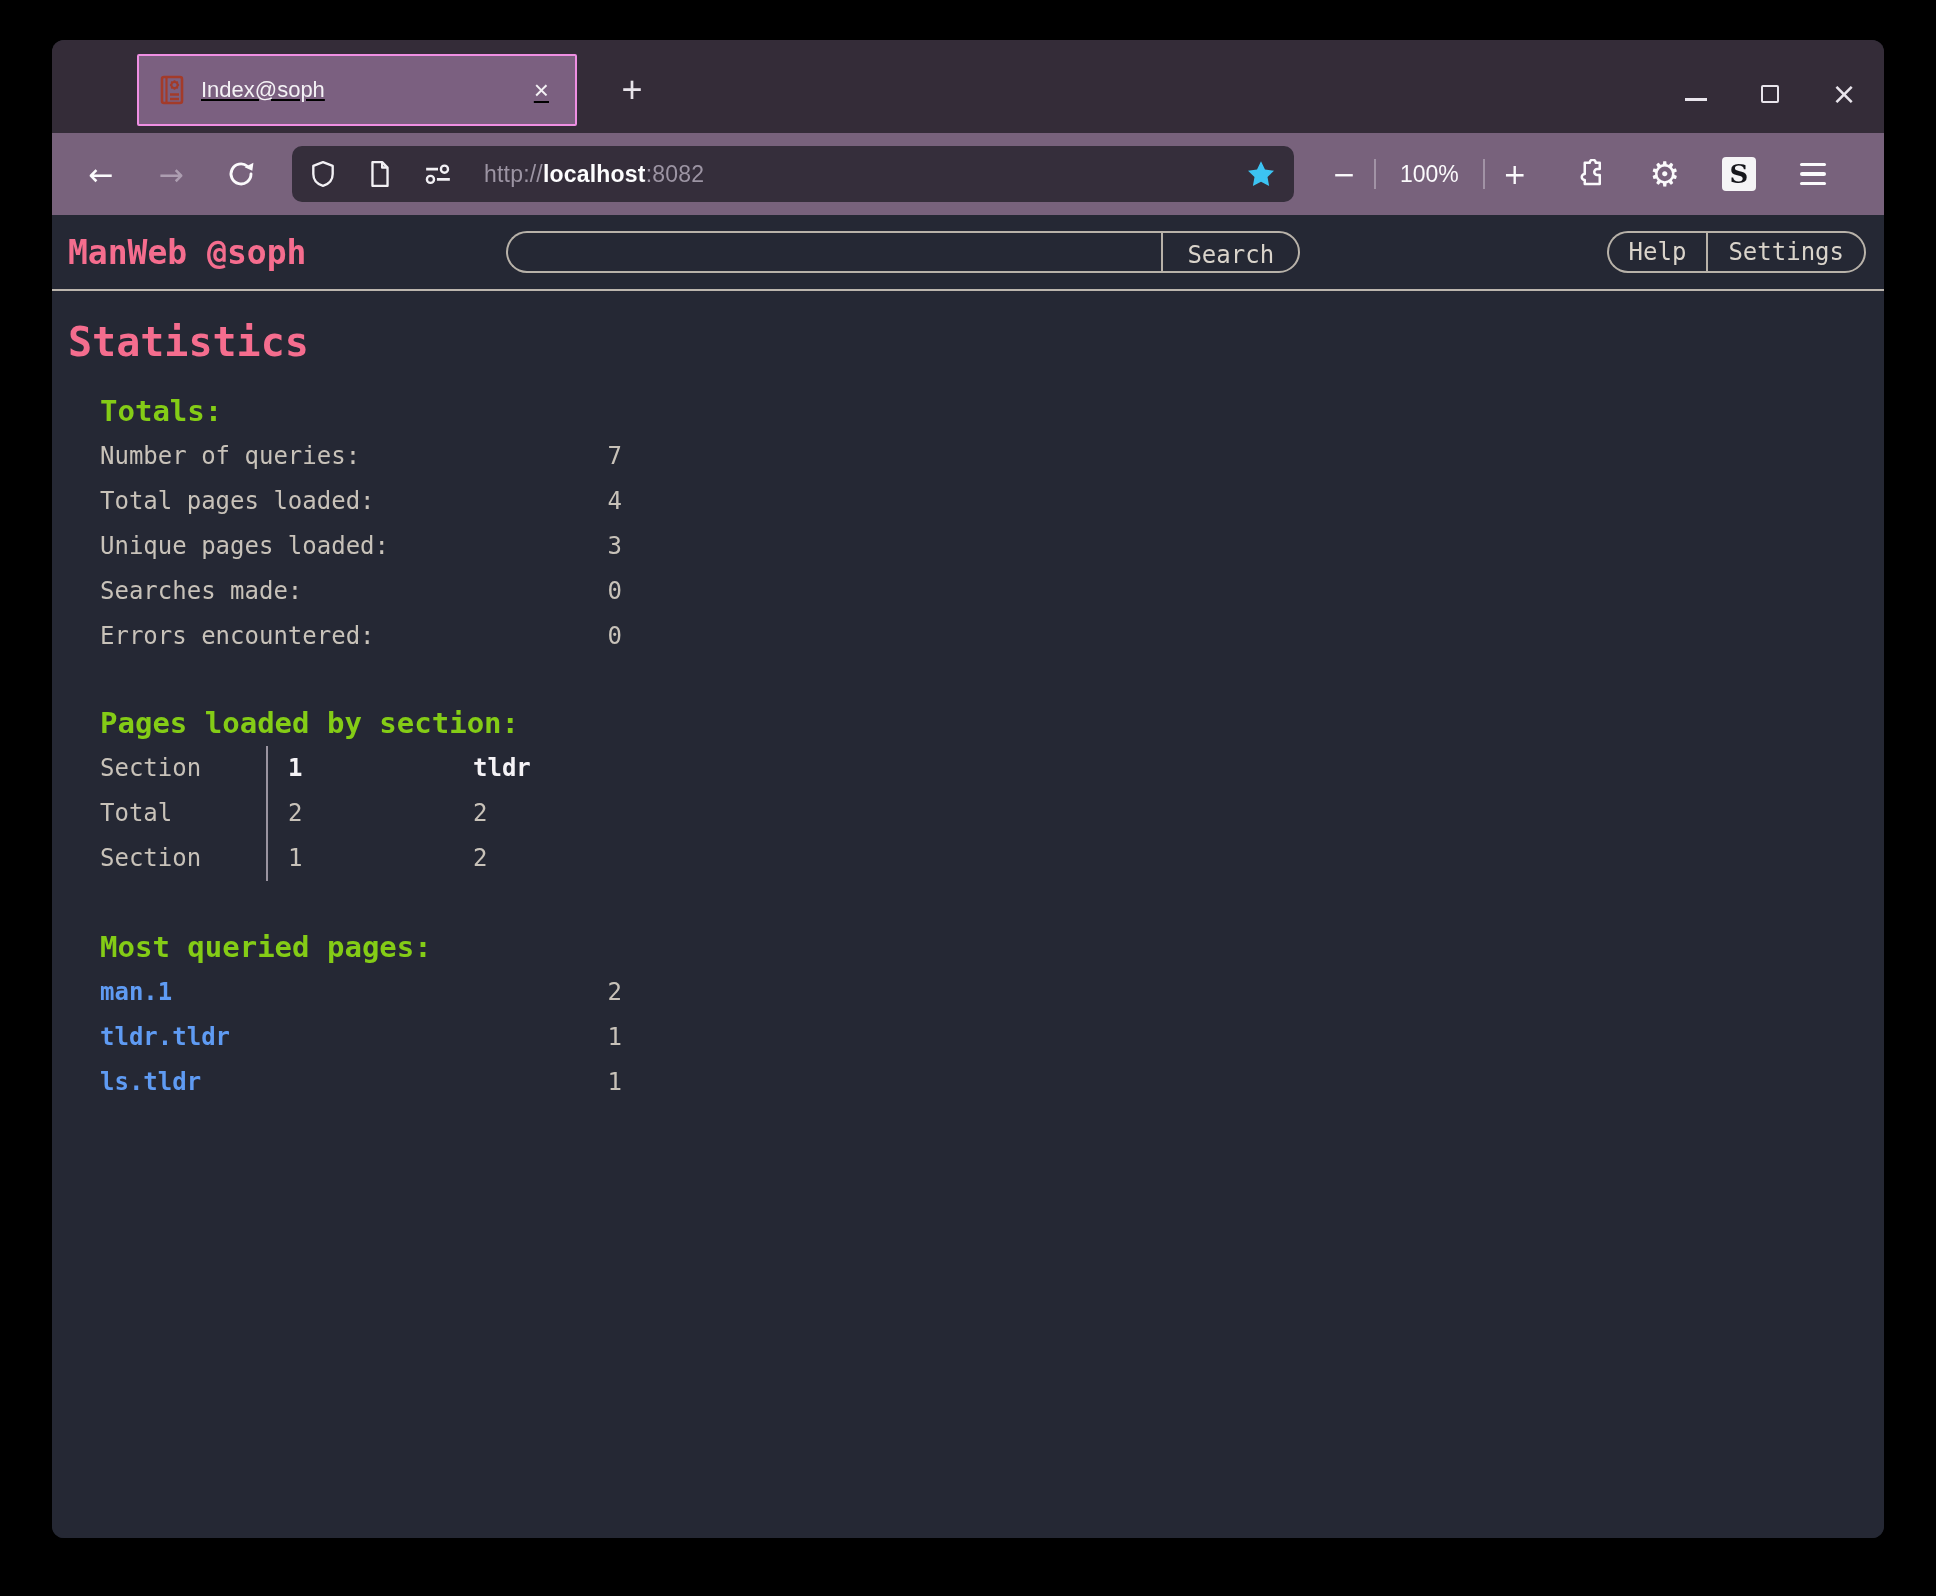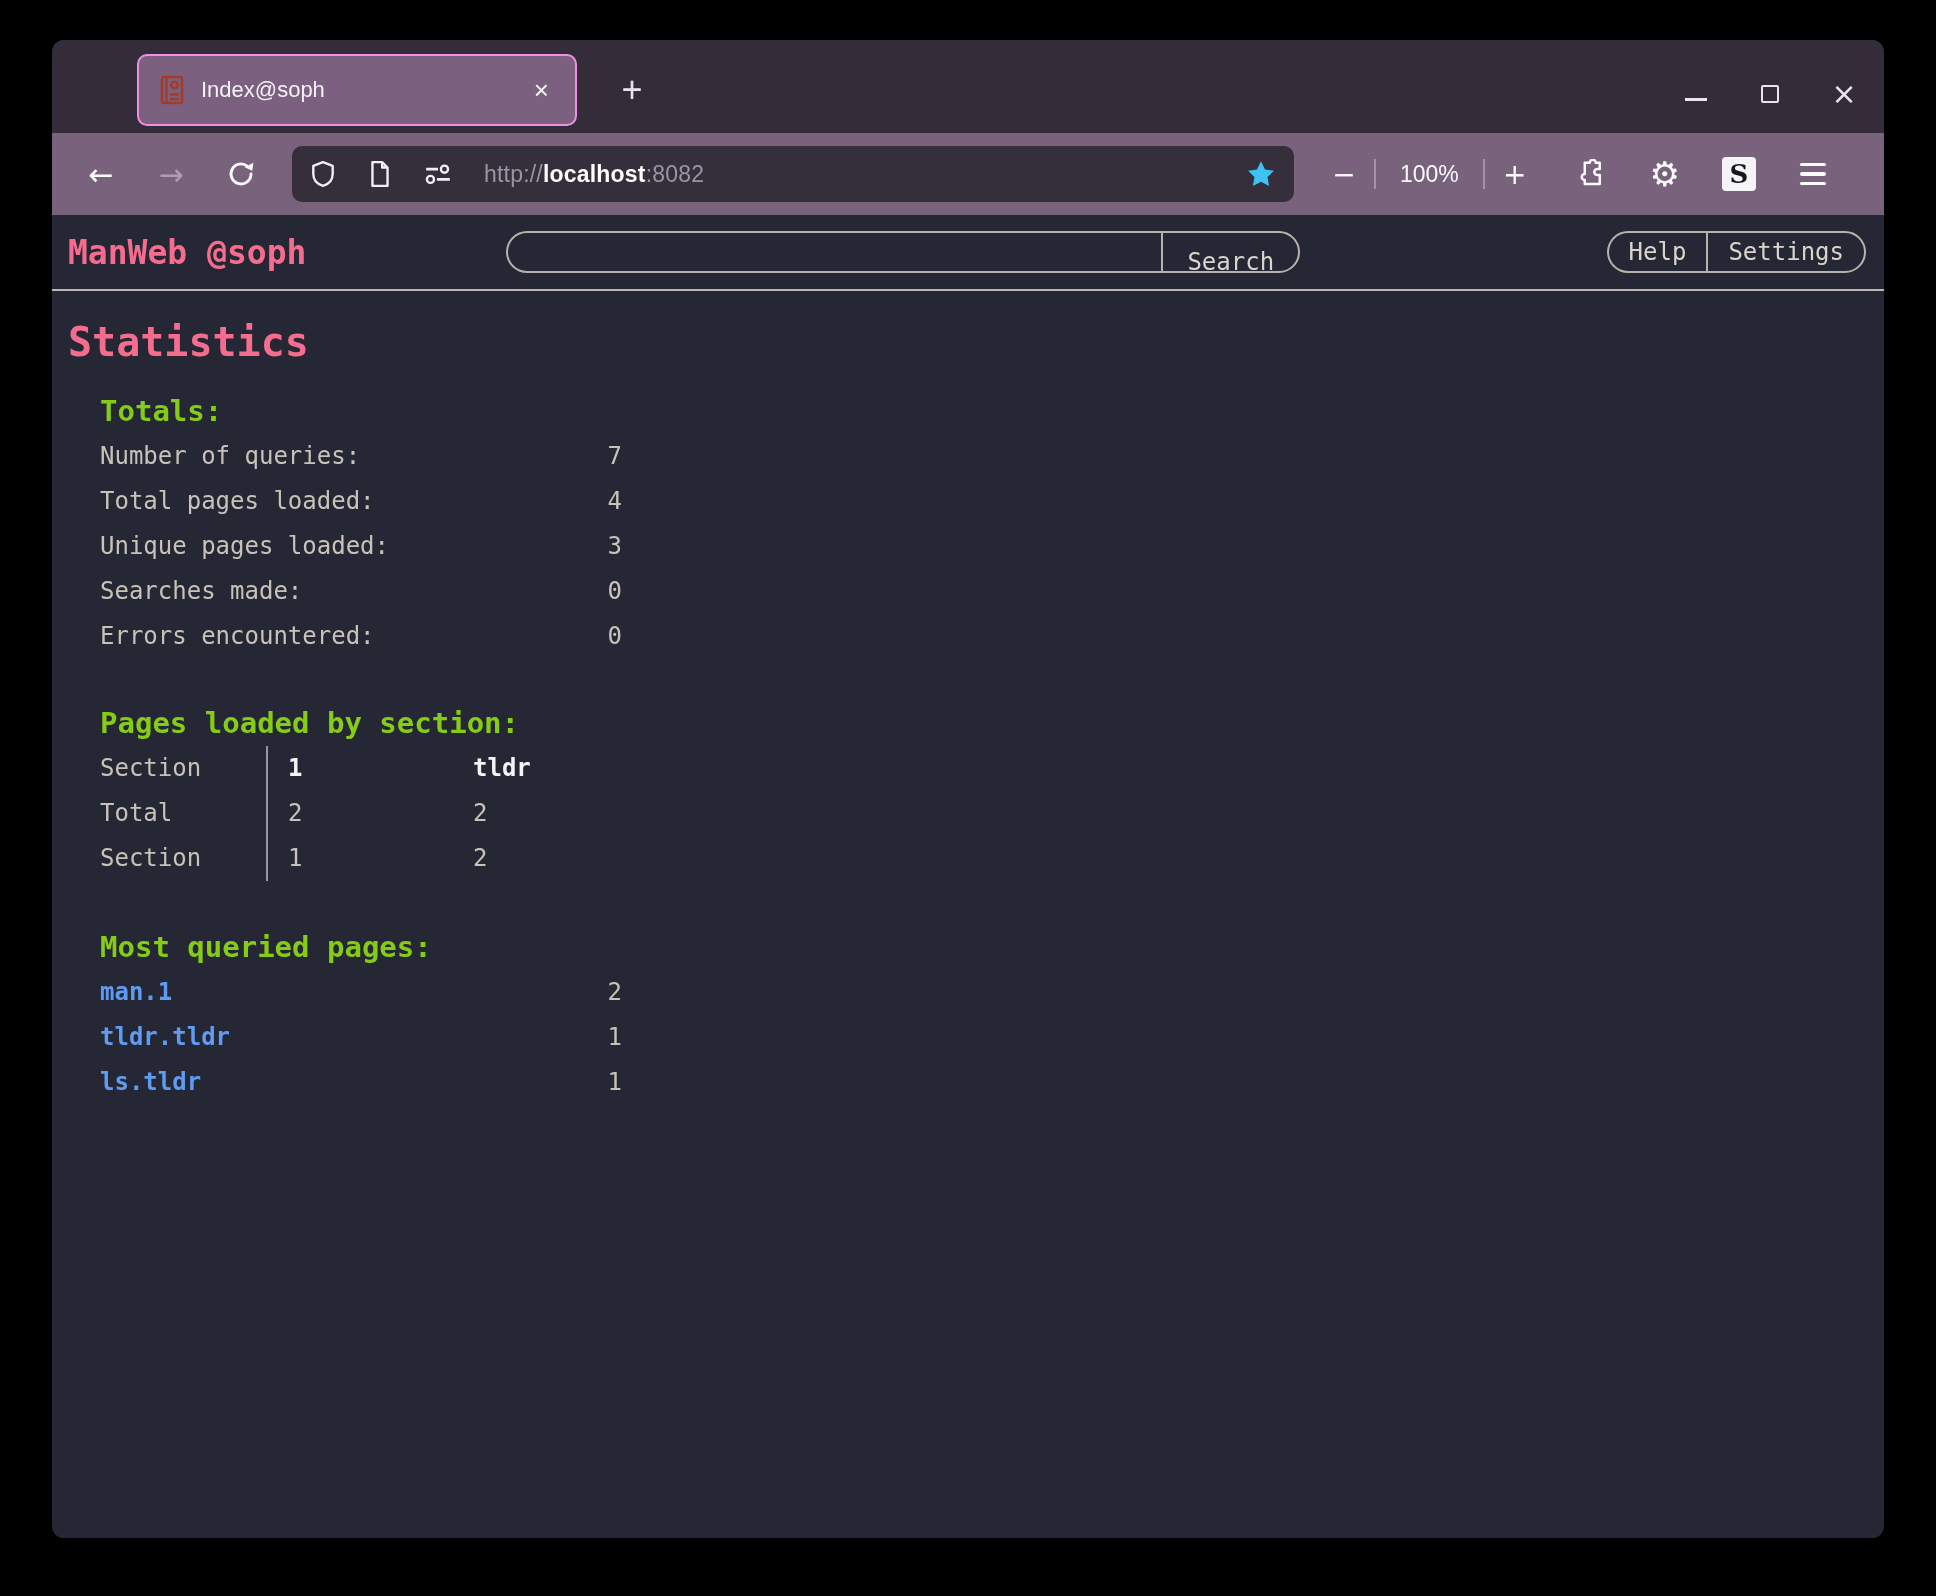--- a/index.html
+++ b/index.html
@@ -9,22 +9,22 @@
   .window{
     position:absolute; left:52px; top:40px; width:1832px; height:1498px;
     border-radius:12px; overflow:hidden; background:#252834;
     display:flex; flex-direction:column;
   }
 
   
   .tabbar{ height:93px; background:#342c38; position:relative; flex:none; }
   .tab{
     position:absolute; left:85px; top:14px; width:440px; height:72px;
-    background:#7b6080; border:2.5px solid #ef8fe3; border-radius:10px;
-    display:flex; align-items:center; padding:16px 20px; gap:16px;
+    background:#7b6080; border:2.5px solid #ef8fe3; border-radius:2px;
+    display:flex; align-items:center; padding:16px 20px; gap:16px;text-decoration:underline;
   }
   .tab-title{ color:#f4f2f5; font-size:22px; flex:1; white-space:nowrap; overflow:hidden; }
   .tab-close{ color:#f4f2f5; font-size:26px; line-height:1; padding:2px 6px; cursor:default; }
   .newtab{
     position:absolute; left:552px; top:22px; width:56px; height:56px;
     color:#e8e4ea; font-size:36px; font-weight:300; display:flex; align-items:center; justify-content:center;
   }
   .win-controls{
     position:absolute; right:16px; top:0; height:93px; display:flex; align-items:center; gap:26px; padding-top:14px;
   }
@@ -69,21 +69,21 @@
   }
   .brand{ color:#f56d8e; font-weight:bold; font-size:33px; flex:none; white-space:nowrap; }
   .search-group{ display:flex; flex:none; margin-left:200px; height:42px; }
   .search-input{
     width:655px; height:42px; background:transparent; border:2px solid #b8b2a9; border-right:none;
     border-radius:21px 0 0 21px; outline:none; color:#e8e2d9; font-size:23px; padding:0 20px;
     font-family:"DejaVu Sans Mono","Liberation Mono",monospace;
   }
   .search-btn{
     height:42px; background:transparent; border:2px solid #b8b2a9; border-radius:0 21px 21px 0;
-    color:#dad4cb; font-size:24px; padding:15px 24px; font-family:"DejaVu Sans Mono","Liberation Mono",monospace;
+    color:#dad4cb; font-size:24px; padding:8px 24px; font-family:"DejaVu Sans Mono","Liberation Mono",monospace;
   }
   .hs-group{ display:flex; margin-left:auto; margin-right:2px; height:42px; }
   .hs-btn{
     height:42px; background:transparent; border:2px solid #b8b2a9; color:#dad4cb; font-size:24px;
     padding:0 20px; font-family:"DejaVu Sans Mono","Liberation Mono",monospace;
   }
   .hs-btn.left{ border-radius:21px 0 0 21px; border-right:none; }
   .hs-btn.right{ border-radius:0 21px 21px 0; }
 
   .page-title{ color:#f56d8e; font-weight:bold; font-size:40px; margin:28px 3px 0 16px; }

